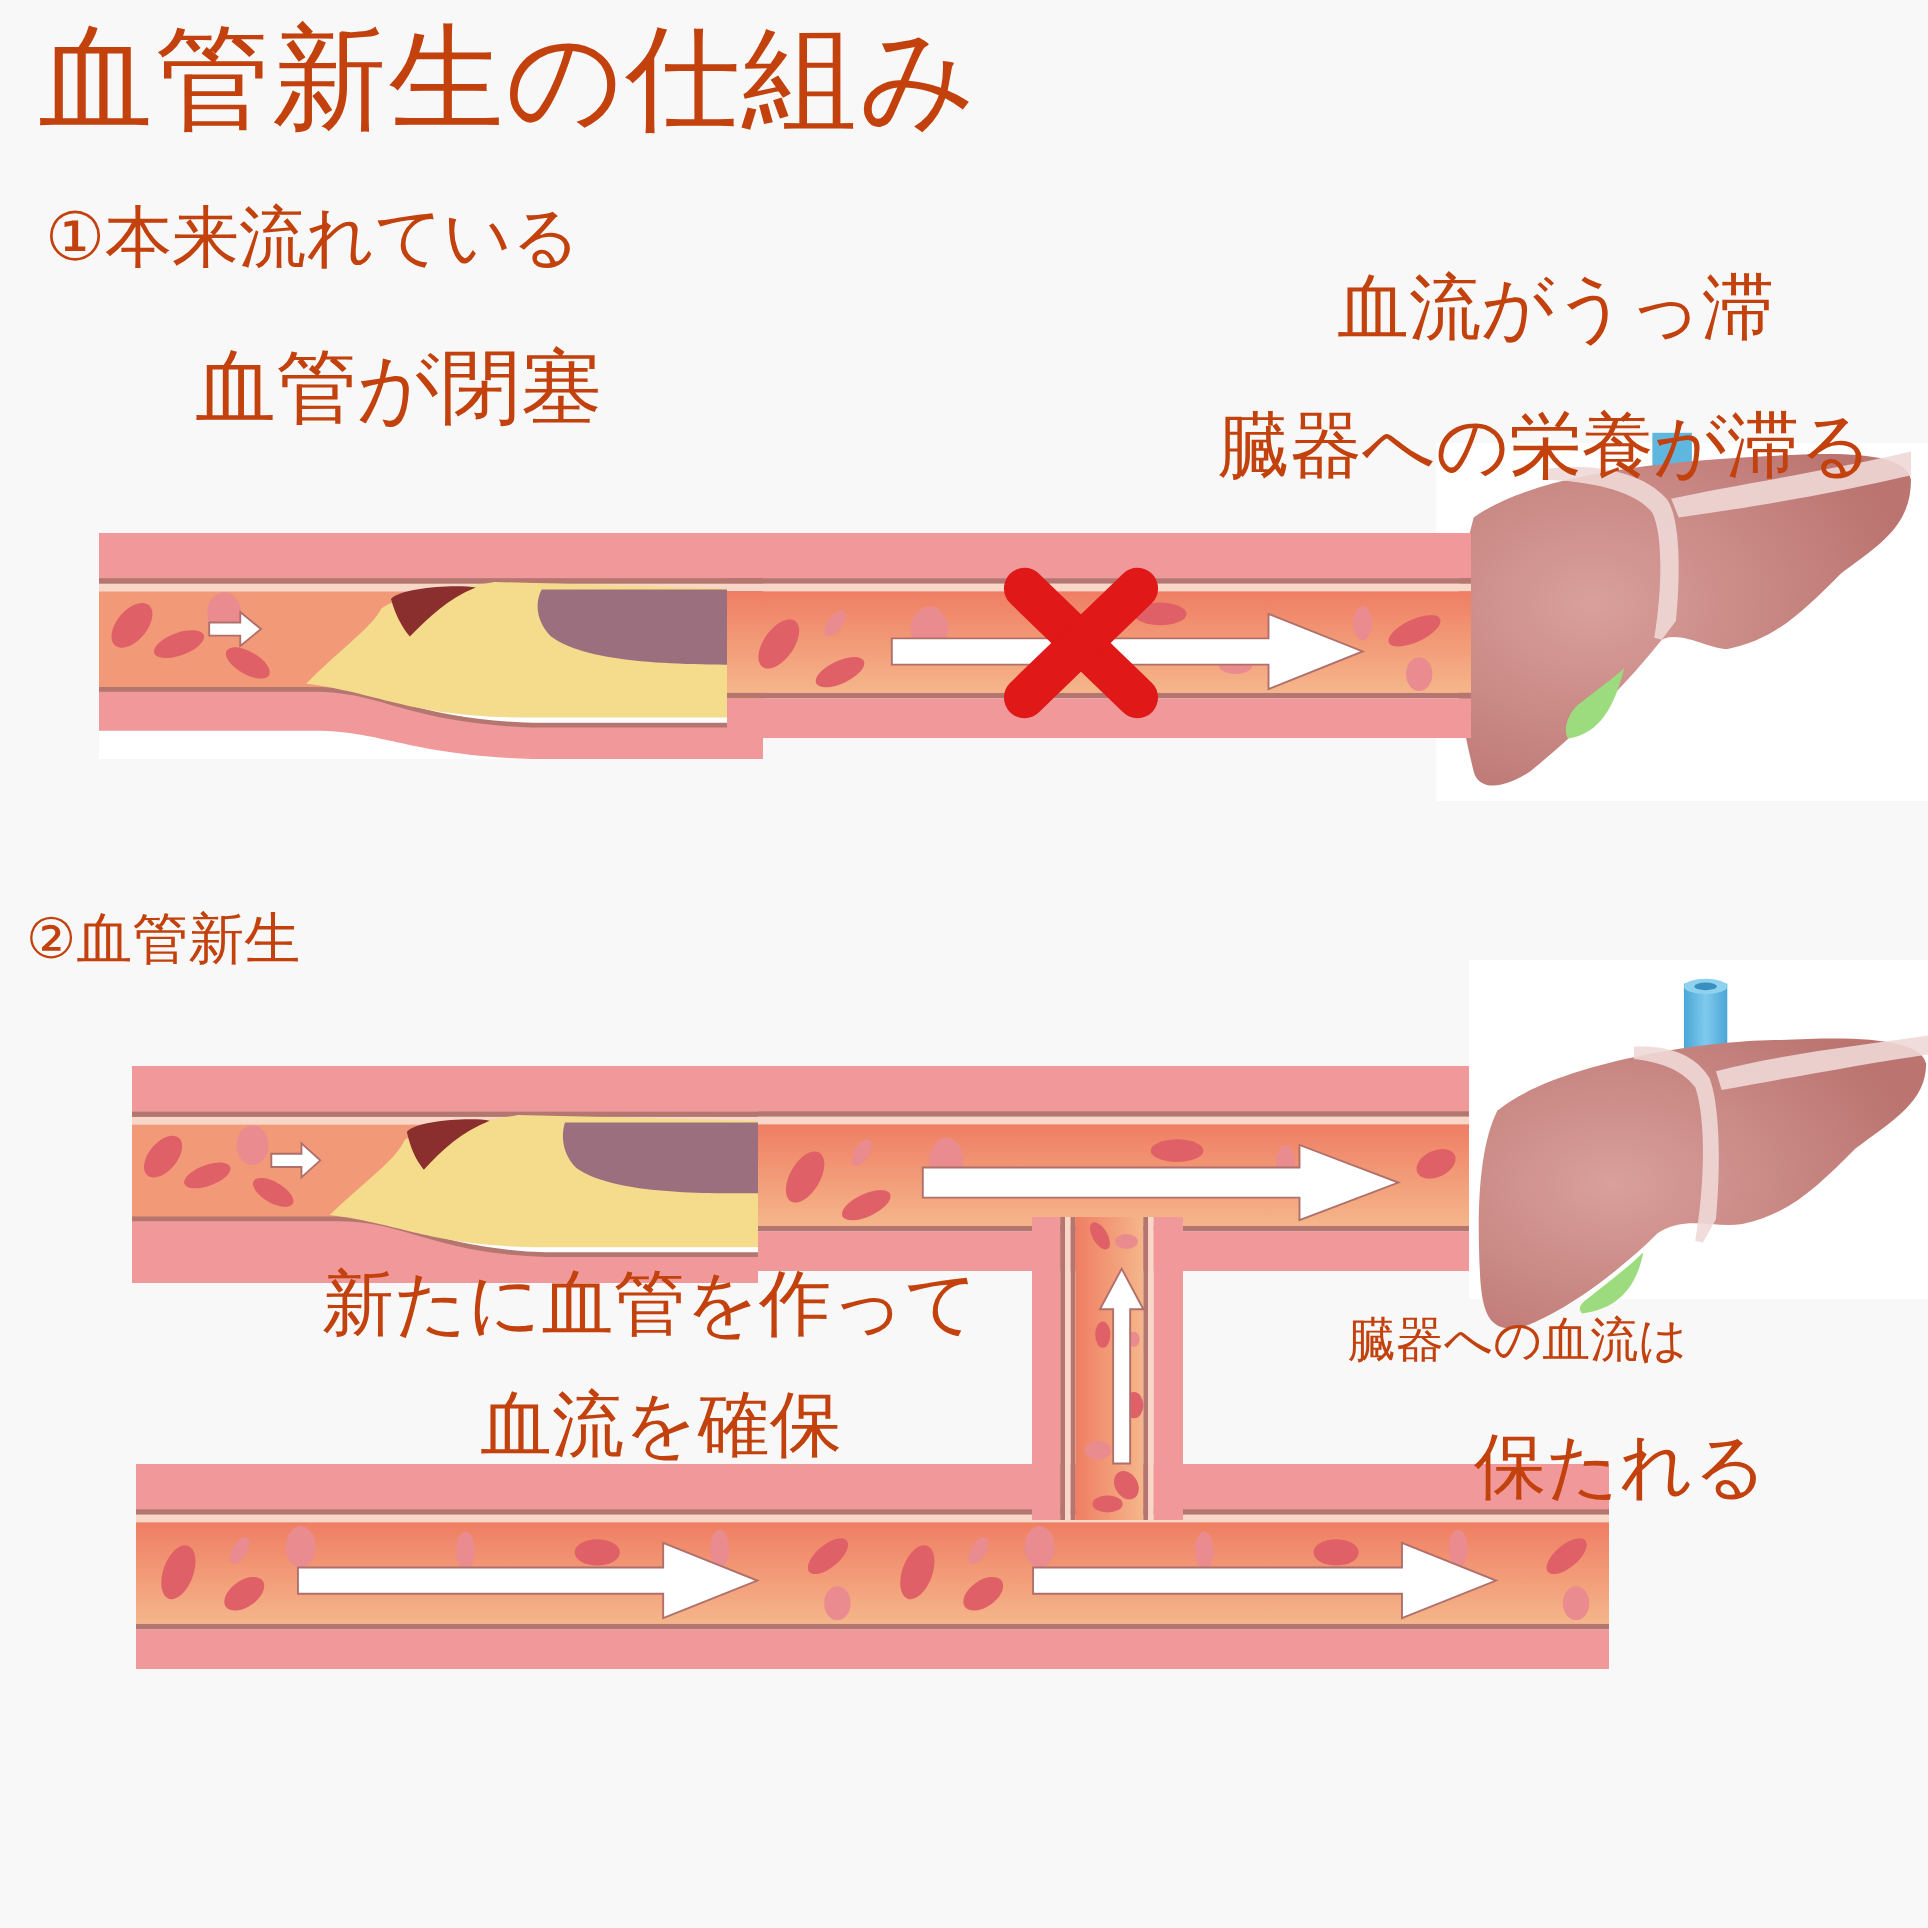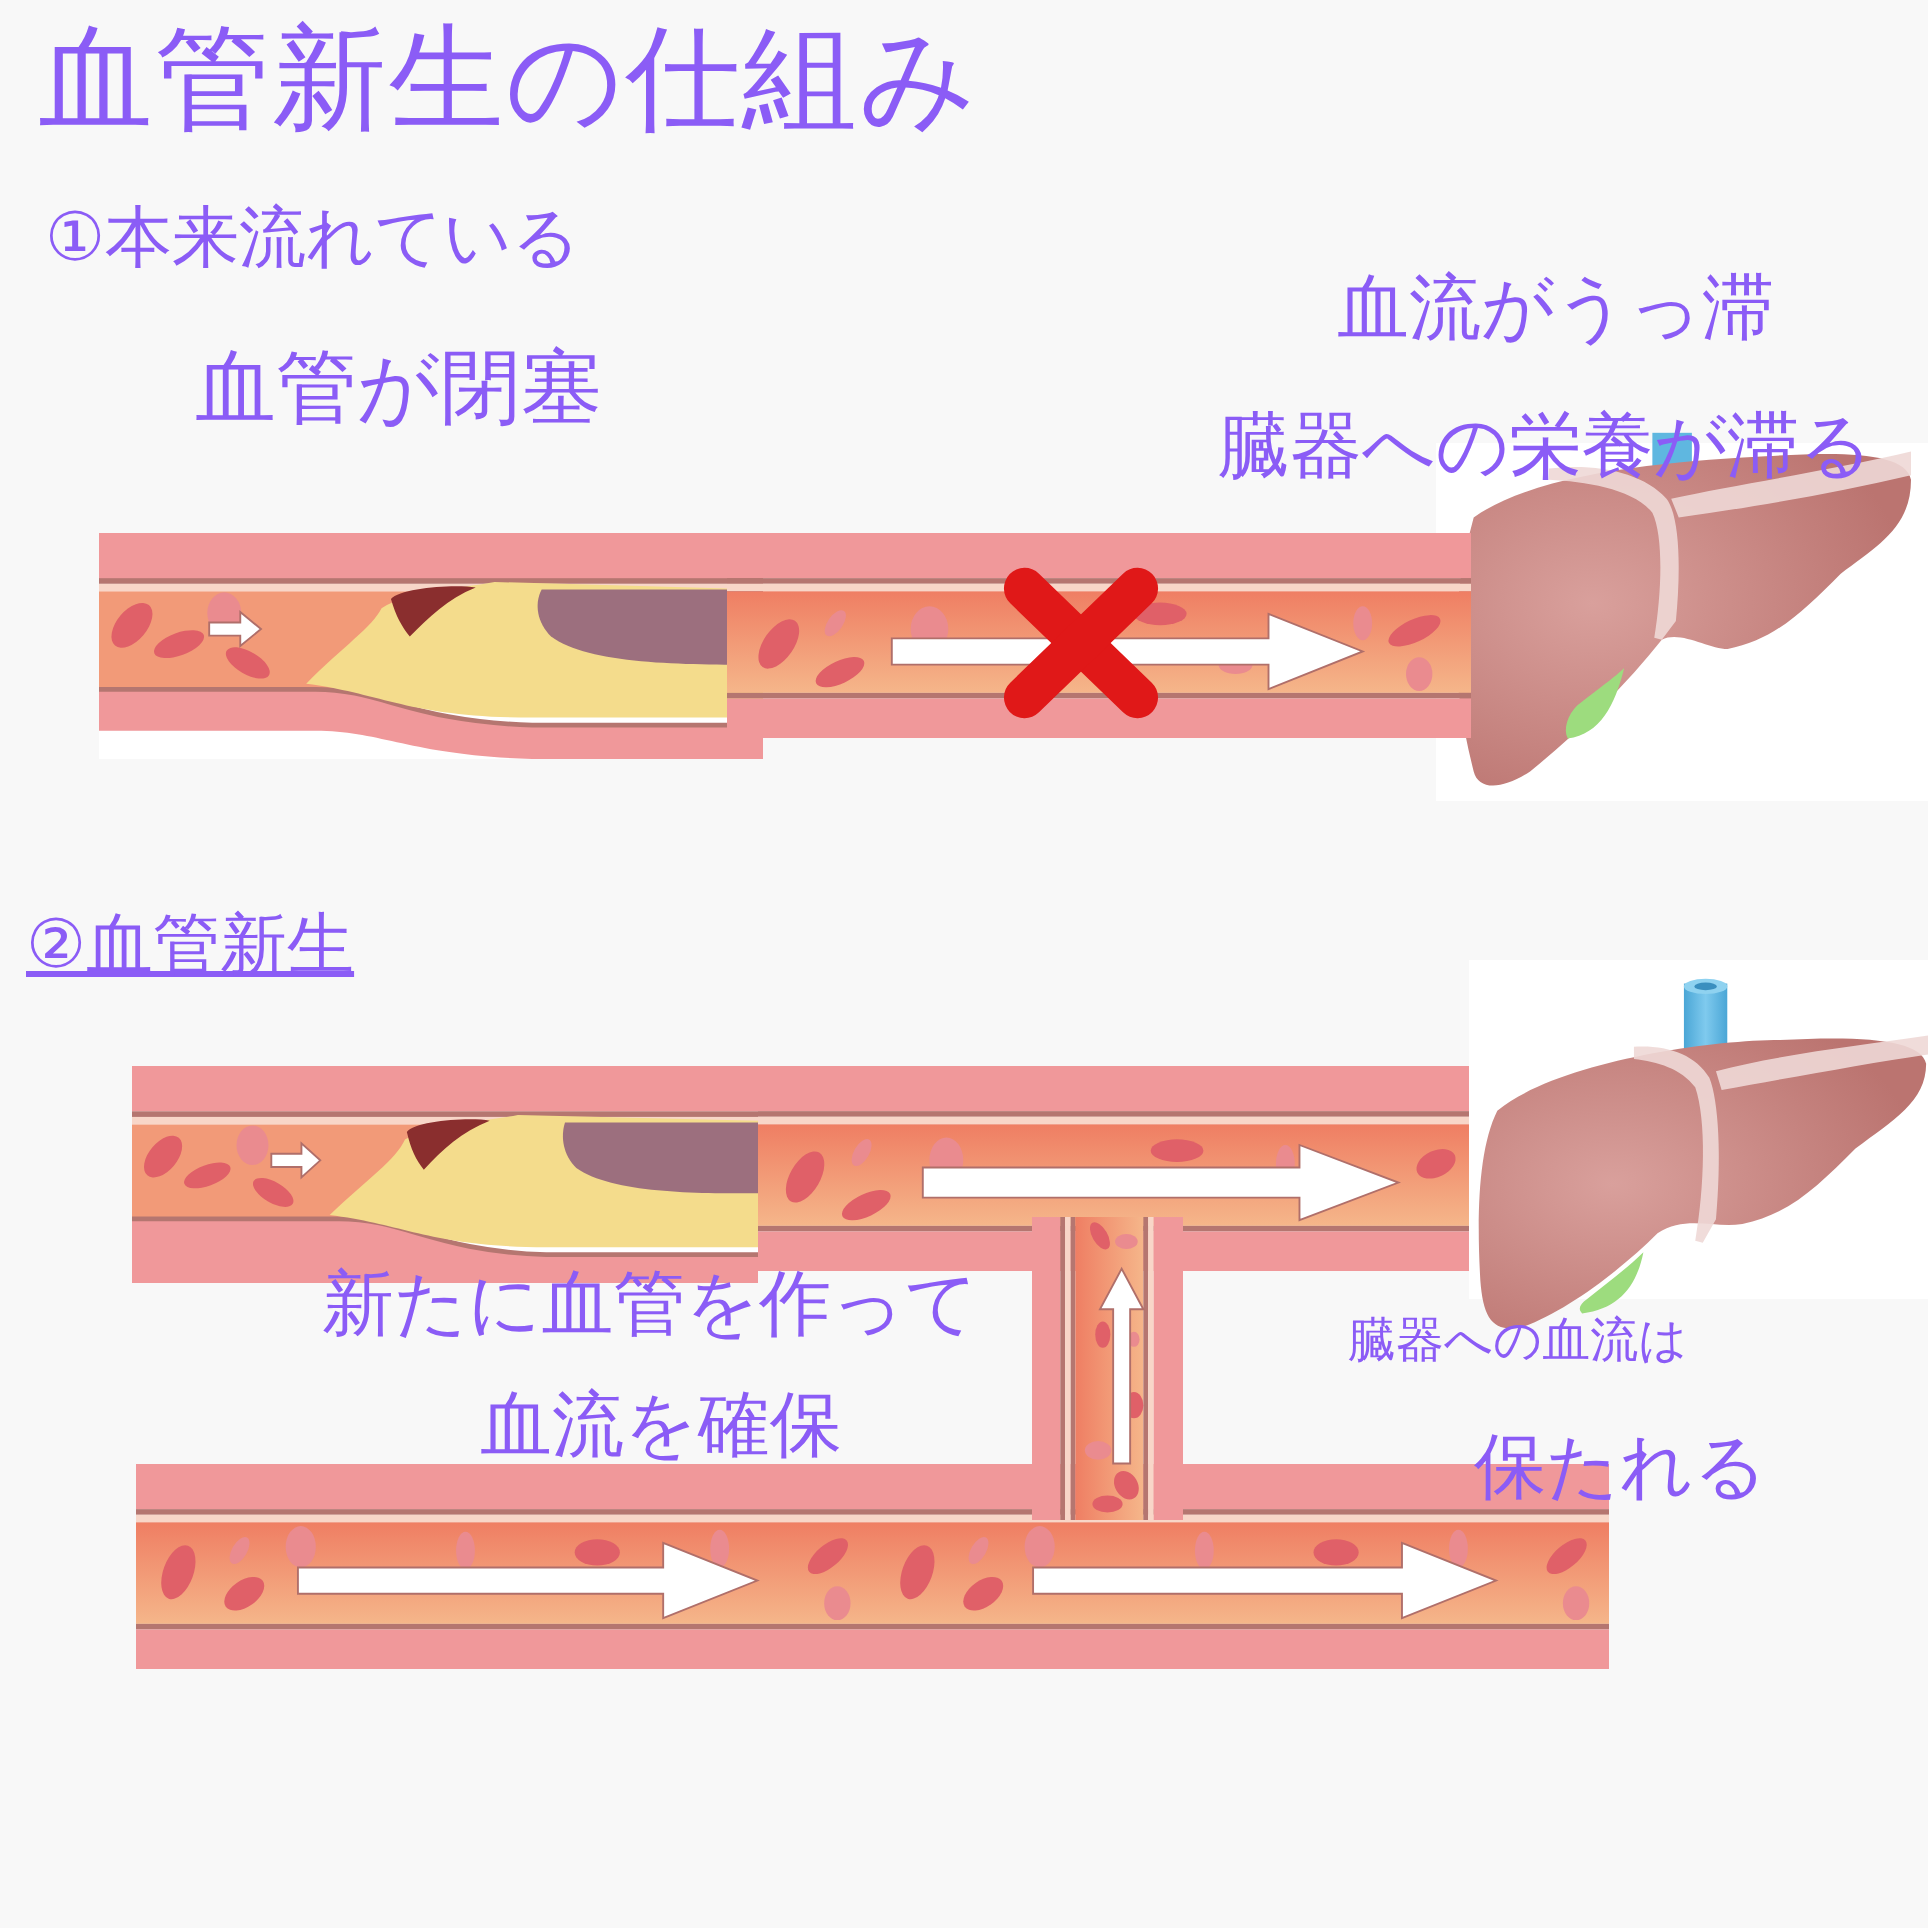--- a/index.html
+++ b/index.html
@@ -1,27 +1,27 @@
 <!DOCTYPE html>
 <html style="font-size:15px"><head>
 <meta charset="utf-8">
 <style>
   html, body { margin:0; padding:0; }
   body {
     width:1928px; height:1928px; position:relative; overflow:hidden;
     background:#f8f8f8;
     font-family:"DejaVu Sans", sans-serif; color:#000;
   }
-  .txt { position:absolute; white-space:nowrap; line-height:1; color:#8b5cf6; }
+  .txt { position:absolute; white-space:nowrap; line-height:1; color:#c2410c; }
   #title { left:38px; top:21px; font-size:115px; letter-spacing:1.9px; }
   #s1h1 { left:45px; top:204px; font-size:67px; }
   #s1h2 { left:179px; top:347px; font-size:81px;margin-left:16px; }
   #s1r1 { left:1337px; top:271px; font-size:72px; }
   #s1r2 { left:1218px; top:386px; font-size:72px;margin-top:23px; }
-  #s2h { left:26px; top:911px; font-size:67px;text-decoration:underline; }
+  #s2h { left:26px; top:911px; font-size:56px; }
   #nv1 { left:322px; top:1267px; font-size:72px; }
   #nv2 { left:480px; top:1388px; font-size:72px; }
   #or1 { left:1348px; top:1315px; font-size:48px; }
   #or2 { left:1474px; top:1436px; font-size:72px;font-family:Liberation Mono, monospace; }
 
   
   .vessel { position:absolute; }
   .vessel svg { display:block; width:100%; height:100%; }
   .organ { position:absolute; }
   .organ svg { display:block; width:100%; height:100%; }

